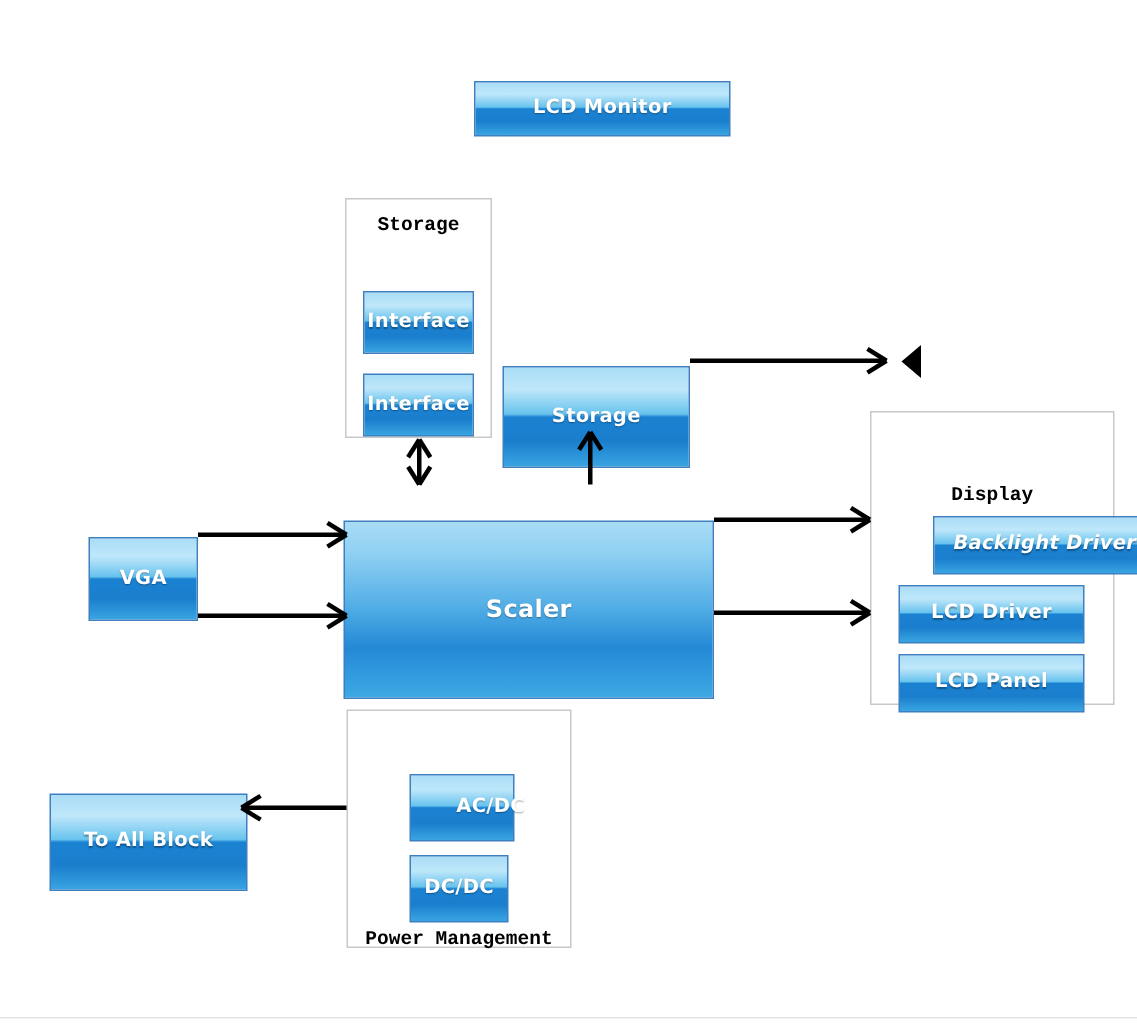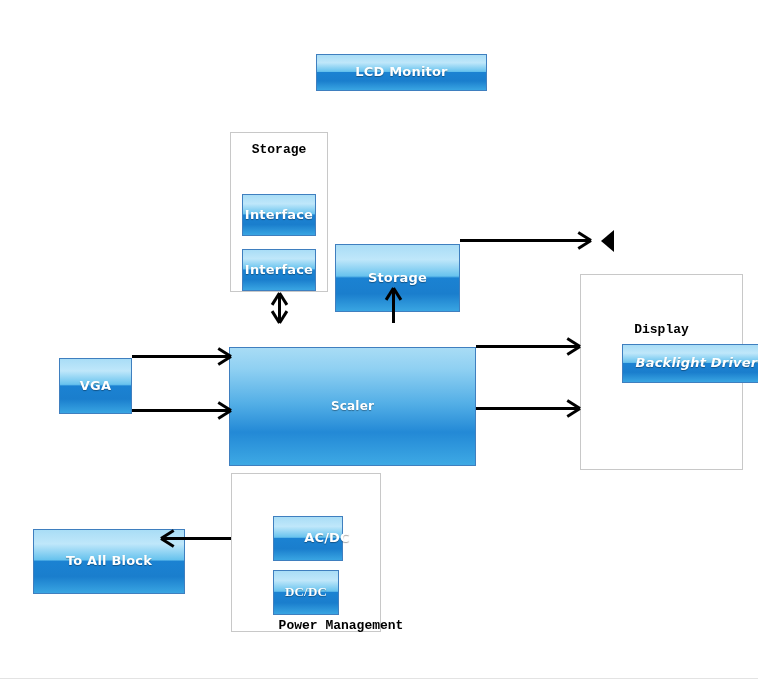--- a/index.html
+++ b/index.html
@@ -45,21 +45,21 @@
   }
   
   .blk.scaler {
     background:
       linear-gradient(to bottom,
         #a8dcf5 0%,
         #8fd0f2 18%,
         #52aee6 48%,
         #2389d6 72%,
         #3ea9e4 100%);
-    font-size: 12px;
+    font-size: 16px;
   }
 
   
   .group {
     position: absolute;
     box-sizing: border-box;
     border: 1px solid #c8c8c8;
     background: #ffffff;
   }
   .group-title {
@@ -197,32 +197,38 @@
   <div class="blk" style="left:59px; top:334px; width:73px; height:56px;">
     <span>VGA</span>
   </div>
 
   <div class="group" style="left:580px; top:274px; width:163px; height:196px;">
     <div class="group-title" style="top:17px;margin-top:30px;">Display</div>
   </div>
   <div class="blk" style="left:622px; top:320px; width:149px; height:39px;font-style:italic;">
     <span>Backlight Driver</span>
   </div>
+  <div class="blk" style="left:599px; top:366px; width:124px; height:39px;">
+    <span>LCD Driver</span>
+  </div>
+  <div class="blk" style="left:599px; top:412px; width:124px; height:39px;">
+    <span>LCD Panel</span>
+  </div>
 
   <div class="group" style="left:231px; top:473px; width:150px; height:159px;">
-    <div class="group-title" style="top:144px;margin-left:35px;">Power Management</div>
+    <div class="group-title" style="top:144px;">Power Management</div>
   </div>
   <div class="blk" style="left:273px; top:492px; width:70px; height:45px;padding-left:38px;">
     <span>AC/DC</span>
   </div>
-  <div class="blk" style="left:273px; top:546px; width:66px; height:45px;font-family:Liberation Serif, serif;">
+  <div class="blk" style="left:273px; top:546px; width:66px; height:45px;">
     <span>DC/DC</span>
   </div>
 
-  <div class="blk" style="left:33px; top:505px; width:152px; height:65px;justify-content:center;">
+  <div class="blk" style="left:33px; top:505px; width:132px; height:65px;justify-content:center;">
     <span>To All Block</span>
   </div>
 
   <div class="hline" style="left:132px; top:355px; width:97px;"></div>
   <div class="arrow-r" style="left:231px; top:356.5px;"></div>
 
   <div class="hline" style="left:132px; top:409px; width:97px;"></div>
   <div class="arrow-r" style="left:231px; top:410.5px;"></div>
 
   <div class="vline" style="left:278px; top:294px; width:3px; height:29px;"></div>

